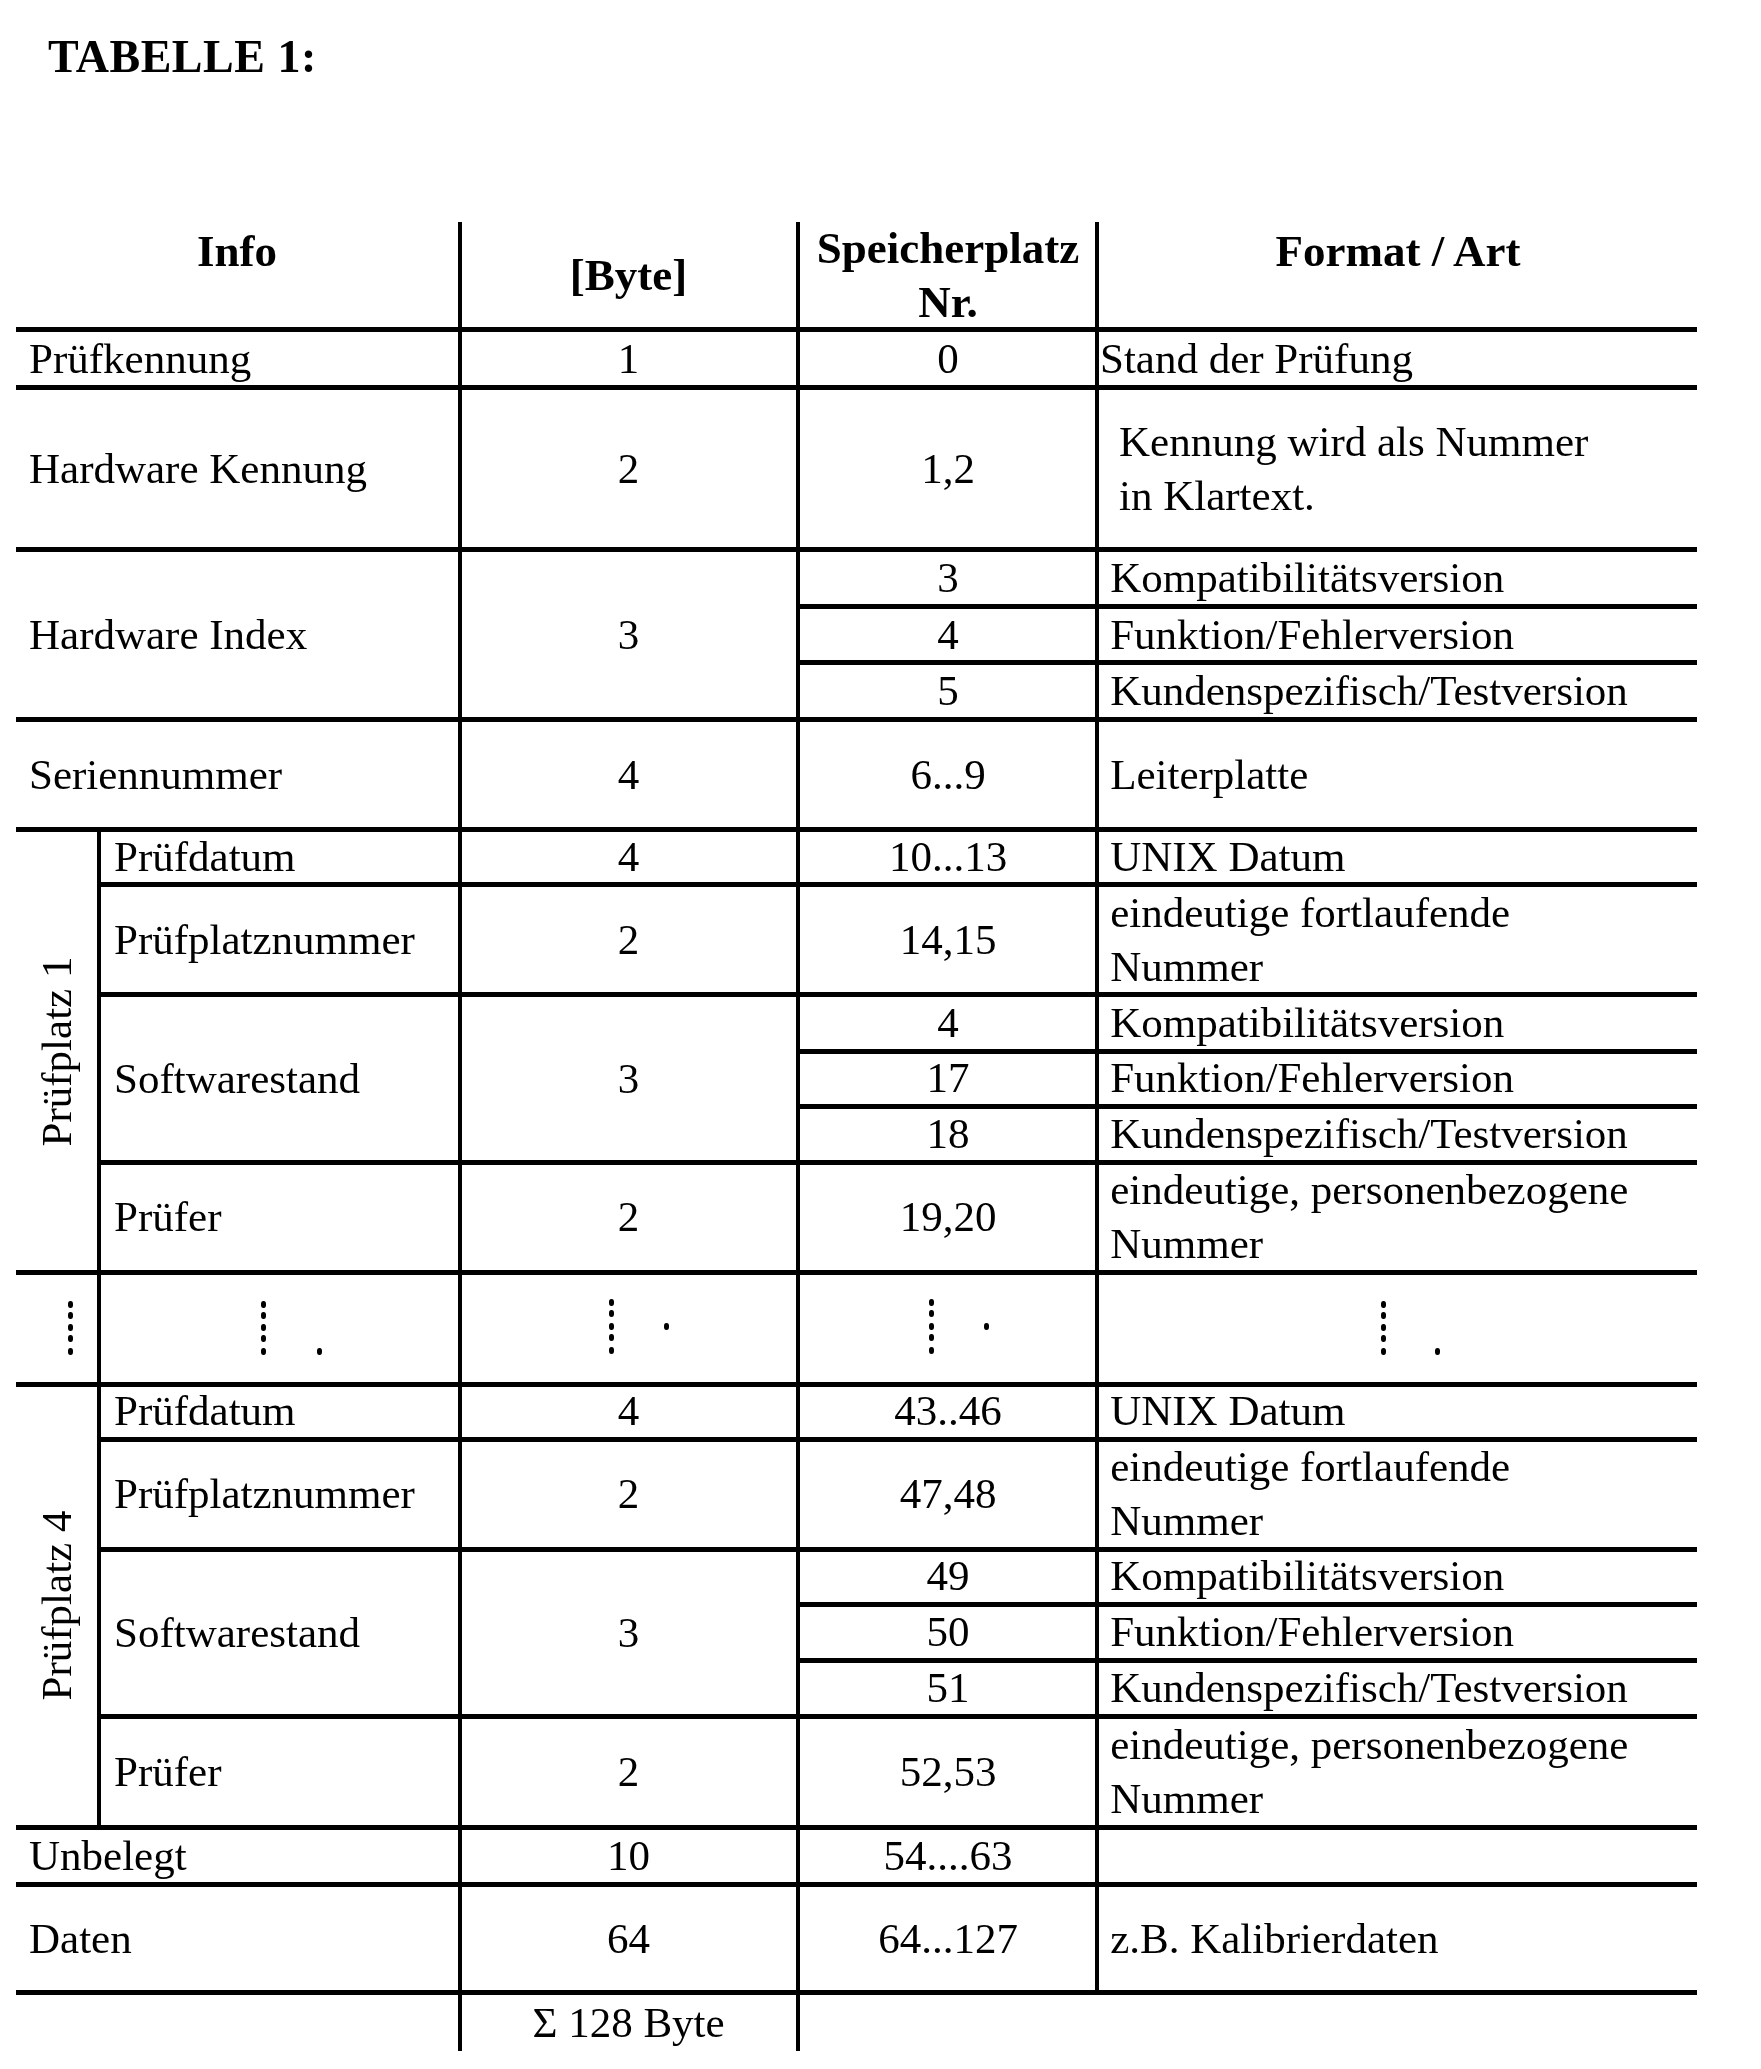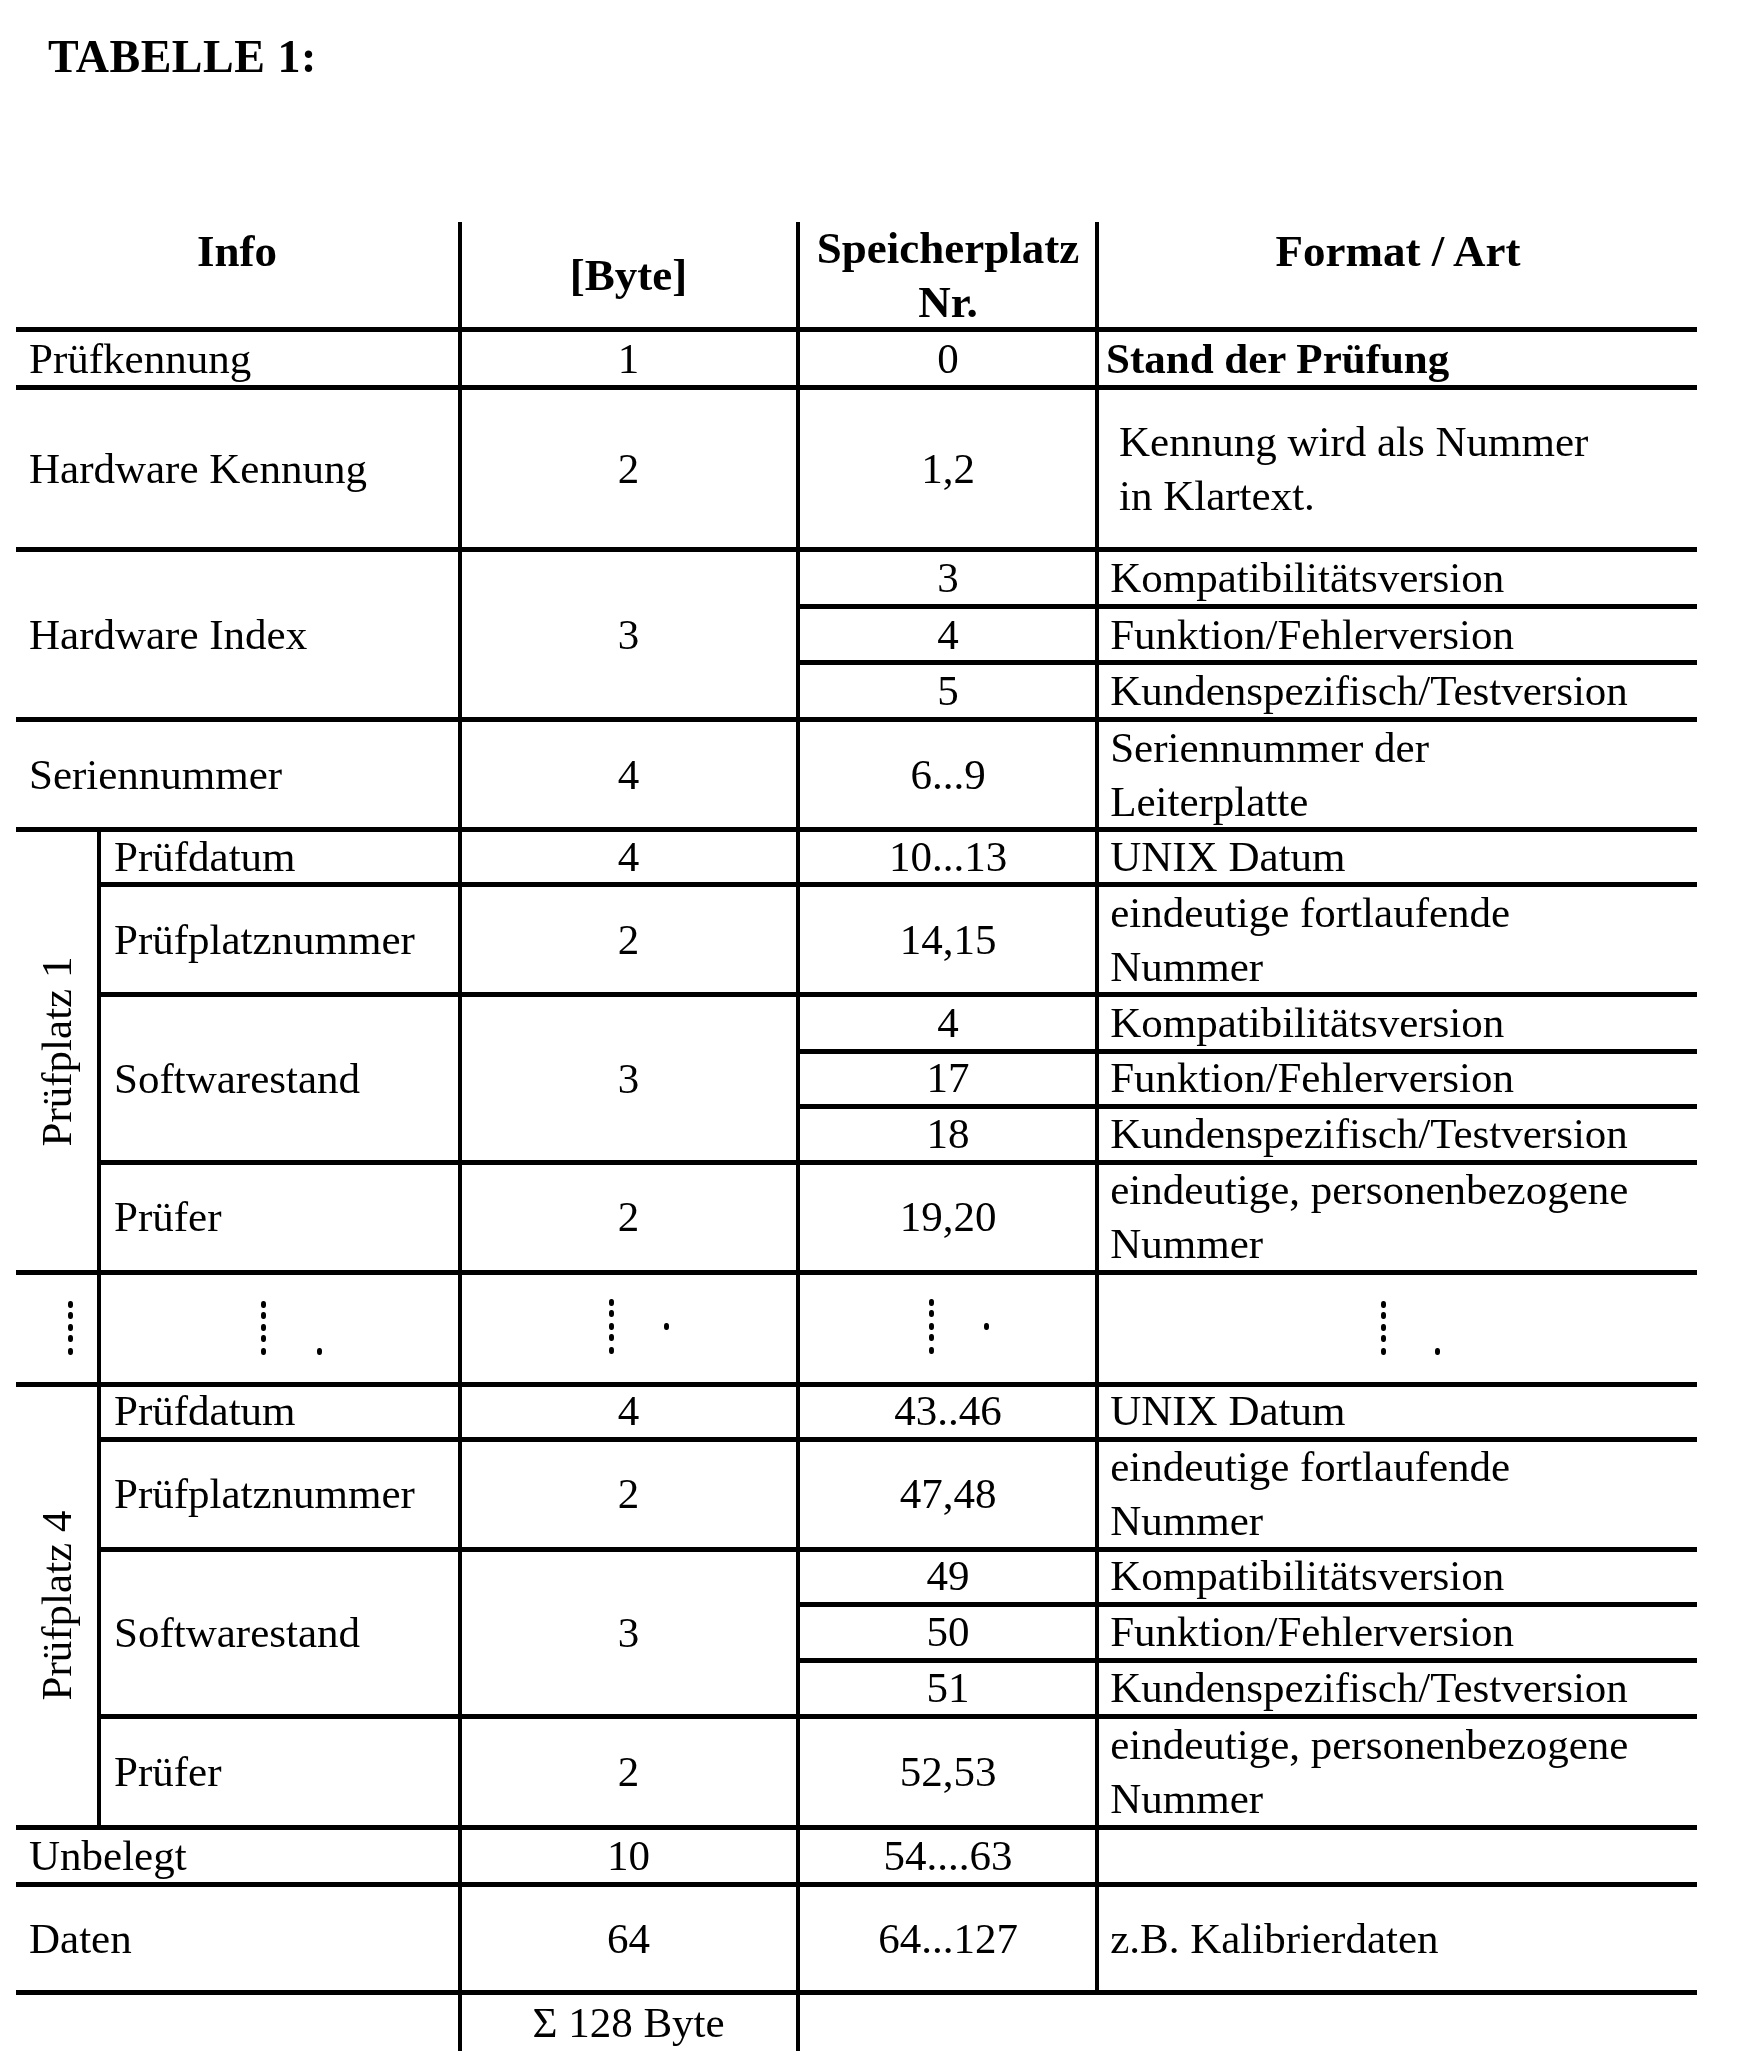--- a/index.html
+++ b/index.html
@@ -76,21 +76,21 @@
 <div>
   <div class="cell l" style="left:16px; top:332px; width:442px; height:53px;">
       <span>Prüfkennung</span>
     </div>
   <div class="cell c" style="left:461px; top:332px; width:335px; height:53px;">
       <span>1</span>
     </div>
   <div class="cell c" style="left:800px; top:332px; width:296px; height:53px;">
       <span>0</span>
     </div>
-  <div class="cell l" style="left:1099px; top:332px; width:598px; height:53px; padding-left:7px;font-weight:bold;">
+  <div class="cell l" style="left:1099px; top:332px; width:598px; height:53px; padding-left:1px;">
       <span>Stand der Prüfung</span>
     </div>
 </div>
 
 <div>
   <div class="cell l" style="left:16px; top:390px; width:442px; height:158px;">
       <span>Hardware Kennung</span>
     </div>
   <div class="cell c" style="left:461px; top:390px; width:335px; height:158px;">
       <span>2</span>
@@ -135,21 +135,20 @@
   <div class="cell l" style="left:16px; top:722px; width:442px; height:105px;">
       <span>Seriennummer</span>
     </div>
   <div class="cell c" style="left:461px; top:722px; width:335px; height:105px;">
       <span>4</span>
     </div>
   <div class="cell c" style="left:800px; top:722px; width:296px; height:105px;">
       <span>6...9</span>
     </div>
   <div class="cell l" style="left:1099px; top:722px; width:598px; height:105px; padding-left:11.2px; flex-direction:column; align-items:flex-start; justify-content:center;">
-    <span>Seriennummer der</span>
     <span>Leiterplatte</span>
   </div>
 </div>
 
 <div>
   <div class="rot" style="left:16px; top:832px; width:81px; height:438px;">
       <span>Prüfplatz 1</span>
     </div>
 
   <div class="cell l" style="left:101px; top:832px; width:357px; height:50px;">

